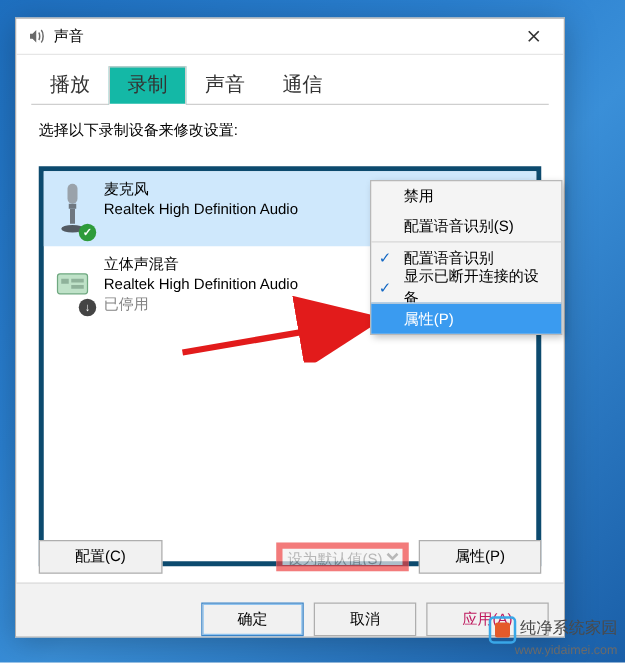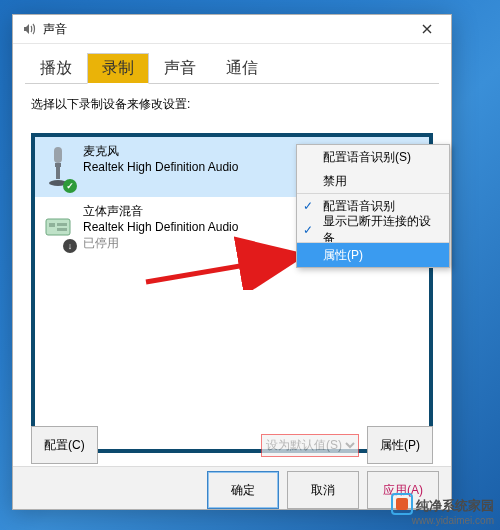--- a/index.html
+++ b/index.html
@@ -6,21 +6,21 @@
 .desktop{position:absolute;inset:0;background:linear-gradient(135deg,#1e6fbf 0%,#2a7fcf 35%,#3a8fd8 55%,#1a5fa8 100%)}
 .dialog{position:absolute;left:12px;top:14px;width:438px;height:494px;background:#fff;border:1px solid #b0b0b0;box-shadow:0 4px 24px rgba(0,0,0,.25)}
 .titlebar{height:28px;display:flex;align-items:center;padding:0 4px 0 8px;border-bottom:1px solid #e6e6e6}
 .titlebar .icon{width:16px;height:16px;margin-right:6px;display:flex;align-items:center;justify-content:center}
 .titlebar .icon svg{width:16px;height:16px}
 .titlebar .title{flex:1;font-size:12px}
 .closebtn{width:40px;height:28px;display:flex;align-items:center;justify-content:center;cursor:pointer}
 .closebtn svg{width:10px;height:10px;stroke:#333;stroke-width:1.4}
 .tabs{display:flex;gap:0;margin:8px 12px 0 12px;border-bottom:1px solid #cfcfcf}
 .tab{padding:4px 14px;font-size:16px;color:#333;cursor:pointer;position:relative;top:1px;border:1px solid transparent}
-.tab.active{border:1px solid #cfcfcf;border-bottom:1px solid #fff;background:#eab308}
+.tab.active{border:1px solid #cfcfcf;border-bottom:1px solid #fff;background:#14b8a6}
 .body{padding:10px 18px 0 18px}
 .hint{margin:2px 0 20px 0}
 .list{border:4px solid #0c4a6e;height:312px;background:#fff;position:relative}
 .dev{display:flex;align-items:flex-start;padding:6px 6px;gap:8px}
 .dev.sel{background:#cfe8fc}
 .dev .pic{width:34px;height:48px;display:flex;align-items:center;justify-content:center;position:relative}
 .dev .pic svg{width:30px;height:44px}
 .badge{position:absolute;right:-2px;bottom:-2px;width:14px;height:14px;border-radius:50%;display:flex;align-items:center;justify-content:center}
 .badge.ok{background:#2e9b3a}
 .badge.ok:after{content:"✓";color:#fff;font-size:9px;font-weight:bold}
@@ -30,32 +30,32 @@
 .dev .name{color:#000}
 .dev .driver{color:#000000}
 .dev .status{color:#848484}
 .meter{width:14px;height:48px;background:repeating-linear-gradient(to top,#cfe0ef 0 2px,transparent 2px 4px)}
 .menu{position:absolute;left:296px;top:144px;width:152px;background:#f4f4f4;border:1px solid #b8b8b8;box-shadow:2px 2px 6px rgba(0,0,0,.25);z-index:5}
 .mi{height:24px;display:flex;align-items:center;padding:0 8px 0 26px;position:relative;font-size:12px;cursor:pointer}
 .mi.sep{border-top:1px solid #d6d6d6}
 .mi .chk{position:absolute;left:6px;color:#1066c4;font-size:12px}
 .mi.hi{background:#3a9bf0;color:#fff}
 .btnrow{position:absolute;left:18px;bottom:50px;width:402px;height:28px;display:flex;align-items:center}
-.btn{height:38px;border:1px solid #aeaeae;background:#f1f1f1;font-size:12px;padding:0 12px;cursor:pointer;display:inline-flex;align-items:center;gap:4px}
+.btn{height:27px;border:1px solid #aeaeae;background:#f1f1f1;font-size:12px;padding:0 28px;cursor:pointer;display:inline-flex;align-items:center;gap:4px}
 .btn.disabled{color:#be185d}
 .dlgbtns{position:absolute;right:0;bottom:0;left:0;height:42px;border-top:1px solid #dcdcdc;background:#f2f2f2;display:flex;align-items:flex-end;justify-content:flex-end;gap:8px;padding-right:12px}
 .dlgbtns .btn{min-width:72px;justify-content:center}
 .dlgbtns .btn.primary{border:1px solid #3a84c8;box-shadow:inset 0 0 0 1px #8fc3ef}
 .arrow{position:absolute;left:140px;top:230px;width:180px;height:60px;z-index:4;pointer-events:none}
 .watermark{position:absolute;right:0;bottom:0;width:180px;height:48px;display:flex;flex-direction:column;align-items:flex-end;justify-content:flex-end;padding:4px 6px;color:#3a576e;text-align:right;z-index:6}
-.watermark .cn{font-size:13px;font-weight:700;color:#4a4a4a;display:flex;align-items:flex-end;gap:3px}
+.watermark .cn{font-size:13px;font-weight:400;color:#4a4a4a;display:flex;align-items:flex-start;gap:3px}
 .watermark .cn .logo{width:18px;height:18px;border:2px solid #39a7e8;border-radius:4px;display:inline-block;position:relative}
 .watermark .cn .logo:before{content:"";position:absolute;inset:3px;background:#e45a2a;border-radius:2px}
 .watermark .url{font-size:10px;color:#6a6a6a}
-select.dummy{border:1px solid #ef4444;background:#f1f1f1;font-size:12px;height:23px;color:#9a9a9a}
+select.dummy{border:5px solid #ef4444;background:#f1f1f1;font-size:12px;height:23px;color:#9a9a9a}
 </style>
 </head>
 <body>
 
 <div class="desktop">
   <div class="dialog">
 
     <div class="titlebar">
       <span class="icon">
         <svg viewBox="0 0 16 16">
@@ -130,24 +130,24 @@
 
     <div class="dlgbtns">
       <button class="btn primary">确定</button>
       <button class="btn">取消</button>
       <button class="btn disabled" disabled="">应用(A)</button>
     </div>
   </div>
 
   <div class="menu">
     <div class="mi">
-        <span>配置语音识别(S)</span>
+        <span>禁用</span>
       </div>
     <div class="mi">
-        <span>禁用</span>
+        <span>配置语音识别(S)</span>
       </div>
     <div class="mi sep">
         <span class="chk">✓</span>
         <span>配置语音识别</span>
       </div>
     <div class="mi">
         <span class="chk">✓</span>
         <span>显示已断开连接的设备</span>
       </div>
     <div class="mi sep hi">

